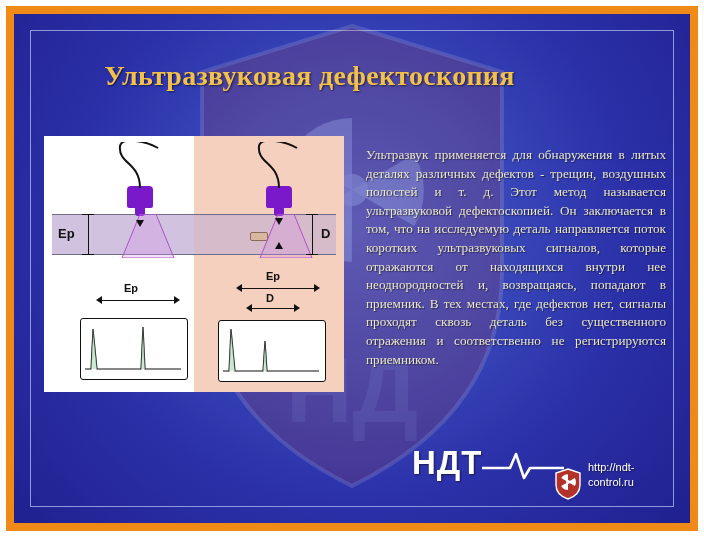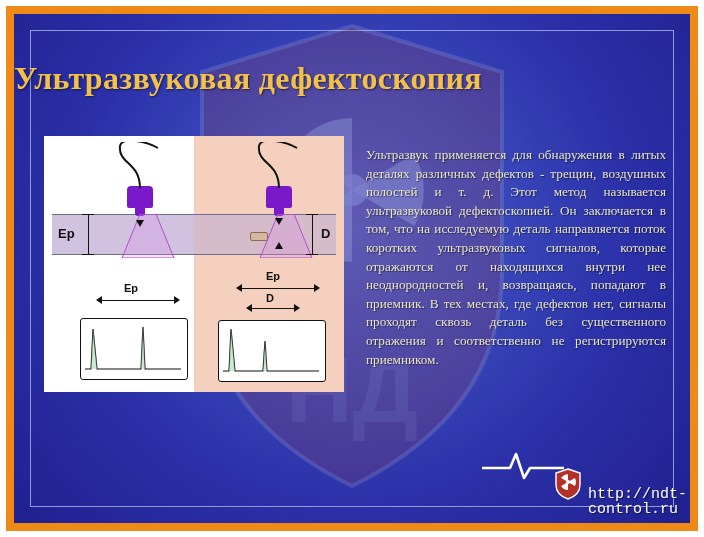--- a/index.html
+++ b/index.html
@@ -67,22 +67,22 @@
     opacity: 0.30;
     pointer-events: none;
   }
 
   
   .title {
     position: absolute;
     left: 0;
     top: 46px;
     width: 591px;
-    text-align: left;
-    font-size: 32px;
+    text-align: center;
+    font-size: 28px;
     font-weight: bold;
     color: #f2c14a;
     text-shadow: 1px 1px 2px rgba(0,0,0,0.55);
     letter-spacing: 0.3px;
     font-family: "Liberation Serif", serif;
   }
 
   
   .figure {
     position: absolute;
@@ -239,23 +239,23 @@
     text-shadow: 1px 1px 2px rgba(0,0,0,0.5);
   }
   .pulse-svg {
     position: absolute;
     left: 68px;
     top: 2px;
   }
   .contact-block {
     position: absolute;
     left: 176px;
-    top: 42px;
-    font-family: Liberation Mono, monospace;
-    font-size: 15px;
+    top: 14px;
+    font-family: Liberation Sans, sans-serif;
+    font-size: 11px;
     color: #ffffff;
     line-height: 14.5px;
     text-shadow: 1px 1px 1px rgba(0,0,0,0.5);
   }
   .small-shield {
     position: absolute;
     left: 143px;
     top: 22px;
     width: 26px;
     height: 32px;
@@ -359,20 +359,21 @@
           <polyline points="4,50 10,50 12,8 16,50 44,50 46,20 48,50 92,50 100,50" fill="none" stroke="#111" stroke-width="1.2"></polyline>
           <polygon points="10,50 12,8 16,50" fill="#a8d8b0" fill-opacity="0.6"></polygon>
           <polygon points="44,50 46,20 48,50" fill="#a8d8b0" fill-opacity="0.6"></polygon>
         </svg>
       </div>
     </div>
 
     <div class="body-text">Ультразвук применяется для обнаружения в литых деталях различных дефектов - трещин, воздушных полостей и т. д. Этот метод называется ультразвуковой дефектоскопией. Он заключается в том, что на исследуемую деталь направляется поток коротких ультразвуковых сигналов, которые отражаются от находящихся внутри нее неоднородностей и, возвращаясь, попадают в приемник. В тех местах, где дефектов нет, сигналы проходят сквозь деталь без существенного отражения и соответственно не регистрируются приемником.</div>
 
     <div class="logo-block">
+      <div class="logo-ndt">НДТ</div>
       <svg class="pulse-svg" width="86" height="32" viewBox="0 0 86 32">
         <polyline points="2,20 22,20 30,20 36,6 44,30 50,20 62,20 84,20" fill="none" stroke="#ffffff" stroke-width="2.6" stroke-linejoin="round"></polyline>
       </svg>
 
       <svg class="small-shield" viewBox="0 0 26 32">
         <path d="M13 1 L25 5 L25 17 Q25 27 13 31 Q1 27 1 17 L1 5 Z" fill="#b4312a" stroke="#ffffff" stroke-width="1.4"></path>
         <g fill="#ffffff" transform="translate(13,14) scale(0.62)">
           <circle r="3.2"></circle>
           <path d="M0,0 L-11,-6.4 A12.7,12.7 0 0 1 0,-12.7 Z"></path>
           <path d="M0,0 L-11,-6.4 A12.7,12.7 0 0 1 0,-12.7 Z" transform="rotate(120)"></path>

